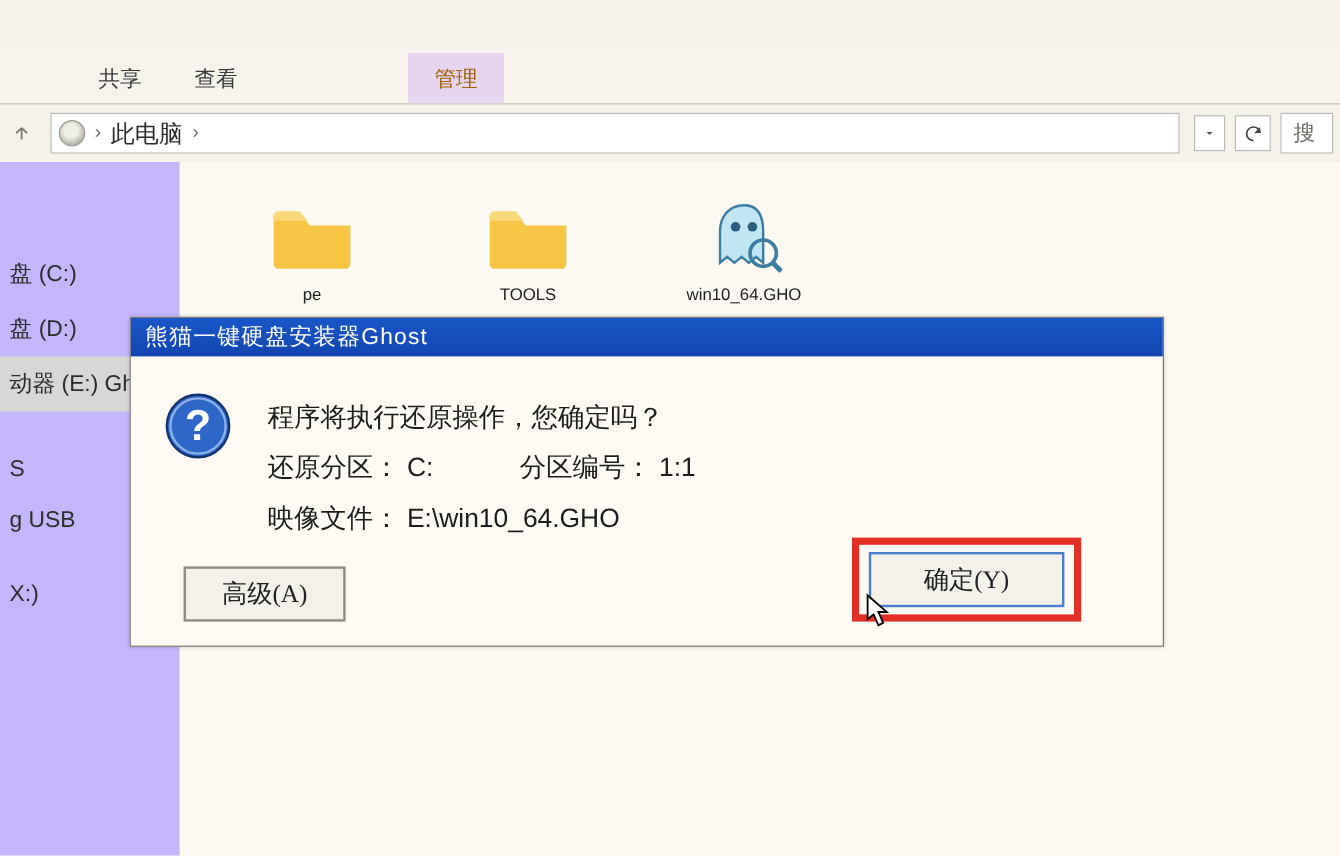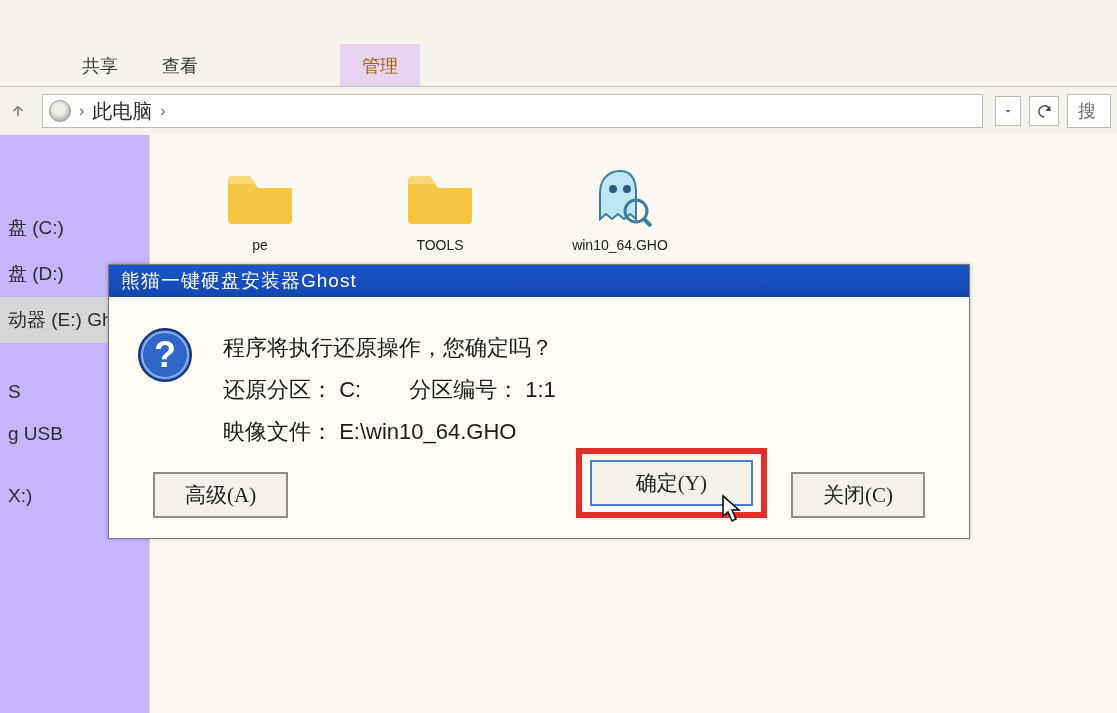--- a/index.html
+++ b/index.html
@@ -127,21 +127,21 @@
     .dlg-body {
       display:flex;
       padding: 30px 28px 10px;
       gap: 30px;
     }
     .q-icon {
       width: 56px; height: 56px;
       flex: 0 0 56px;
     }
     .dlg-text { font-size: 22px; color:#1c1c1c; line-height: 1.9; font-family: SimSun, serif; }
-    .dlg-text .row2 { display:flex; gap: 48px; }
+    .dlg-text .row2 { display:flex; gap: 72px; }
     .dlg-btns {
       position:absolute;
       left: 0; right:0; bottom: 20px;
       display:flex;
       align-items:flex-end;
       padding: 0 44px;
     }
     .btn {
       height: 46px;
       padding: 0 30px;
@@ -280,19 +280,18 @@
       </div>
     </div>
   </div>
 
   <div class="dlg-btns">
     <div class="btn">高级(A)</div>
     <div class="spacer"></div>
     <div class="ok-wrap">
       <div class="btn ok">确定(Y)</div>
     </div>
-    <div class="btn">关闭(C)</div>
   </div>
 </div>
 
 <svg class="cursor" width="26" height="30" viewBox="0 0 26 30">
   <path fill="#fff" stroke="#000" stroke-width="1.5" d="M3 2l0 20 5-4 4 9 4-2-4-9 7 0z"></path>
 </svg>
 
 </body></html>

